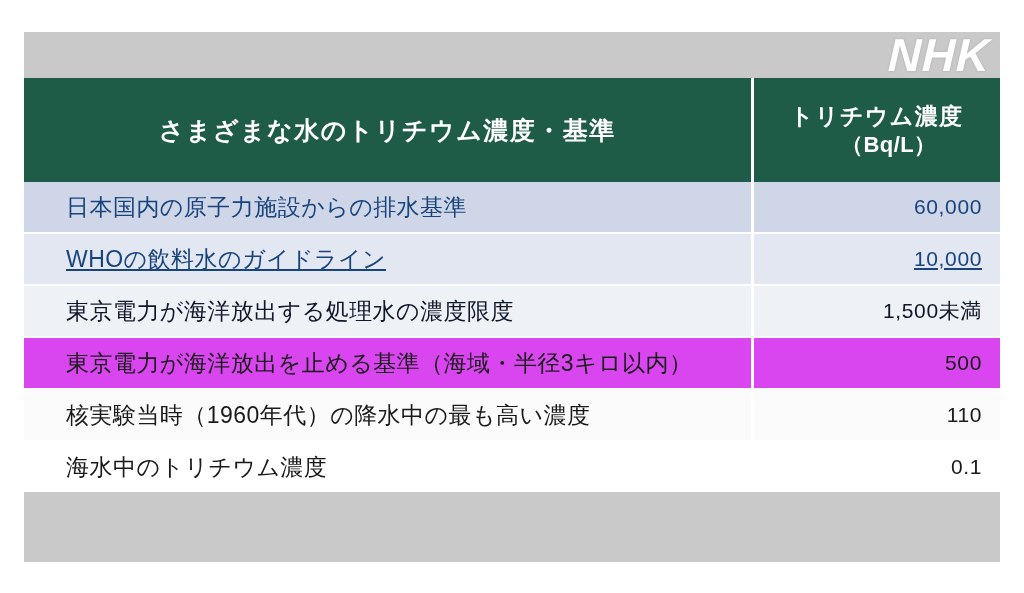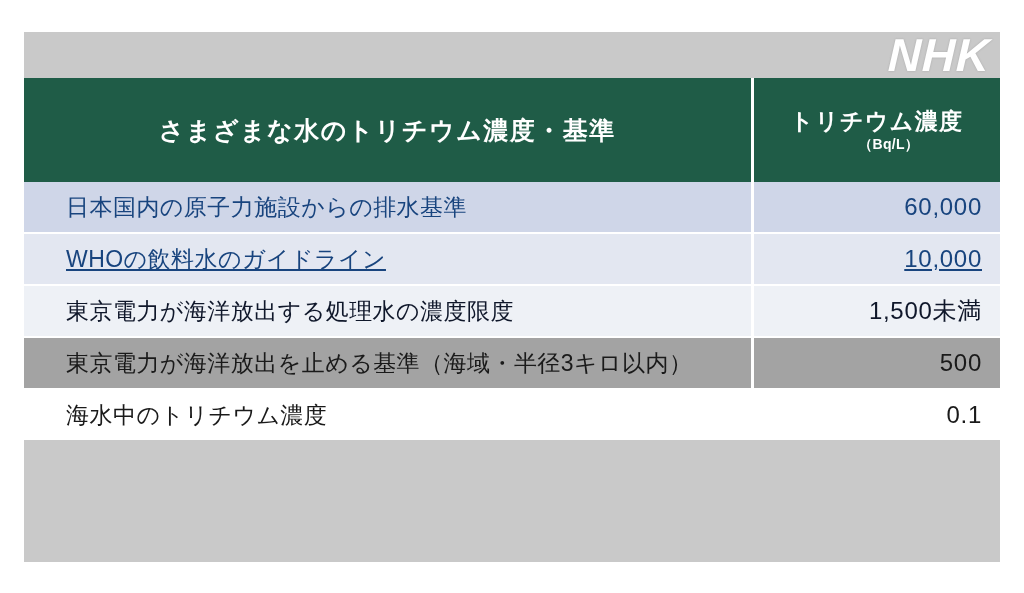--- a/index.html
+++ b/index.html
@@ -56,48 +56,48 @@
   thead th.head-label {
     font-size: 25px;
     border-right: 3px solid #ffffff;
   }
   thead th.head-value {
     font-size: 23px;
     line-height: 1.25;
   }
   .unit {
     display: block;
-    font-size: 14px;
+    font-size: 22px;
     letter-spacing: 0.02em;
     margin-left: 24px;
   }
 
   
   tbody td {
     height: 50px;
     padding: 0 18px;
     vertical-align: middle;
     font-size: 23px;
     letter-spacing: 0.02em;
     border-bottom: 2px solid #ffffff;
   }
   tbody td.label {
     text-align: left;
     border-right: 3px solid #ffffff;
     padding-left: 42px;
   }
   tbody td.value {
     text-align: right;
-    font-size: 24px;
+    font-size: 21px;
     letter-spacing: 0.03em;
   }
   tr.band-a td { background: #cfd6e8; }
   tr.band-b td { background: #e3e7f1; text-decoration: underline; }
   tr.band-c td { background: #eef1f6; }
-  tr.band-d td { background: #a3a3a3; }
+  tr.band-d td { background: #d946ef; }
   tr.band-e td { background: #fbfbfc; }
   tr.band-f td { background: #ffffff; }
 
   tr.tone-blue td { color: #18447e; }
   tr.tone-red td { color: #0f172a; }
   tr.tone-dark td { color: #1a1a1a; }
 
   tbody tr:last-child td { border-bottom: none; }
 
   
@@ -154,20 +154,24 @@
           <td class="value">10,000</td>
         </tr>
         <tr class="band-c tone-red">
           <td class="label">東京電力が海洋放出する処理水の濃度限度</td>
           <td class="value">1,500未満</td>
         </tr>
         <tr class="band-d tone-dark">
           <td class="label">東京電力が海洋放出を止める基準（海域・半径3キロ以内）</td>
           <td class="value">500</td>
         </tr>
+        <tr class="band-e tone-dark">
+          <td class="label">核実験当時（1960年代）の降水中の最も高い濃度</td>
+          <td class="value">110</td>
+        </tr>
         <tr class="band-f tone-dark">
           <td class="label">海水中のトリチウム濃度</td>
           <td class="value">0.1</td>
         </tr>
       </tbody>
     </table>
   </div>
 </div>
 
 </body></html>

